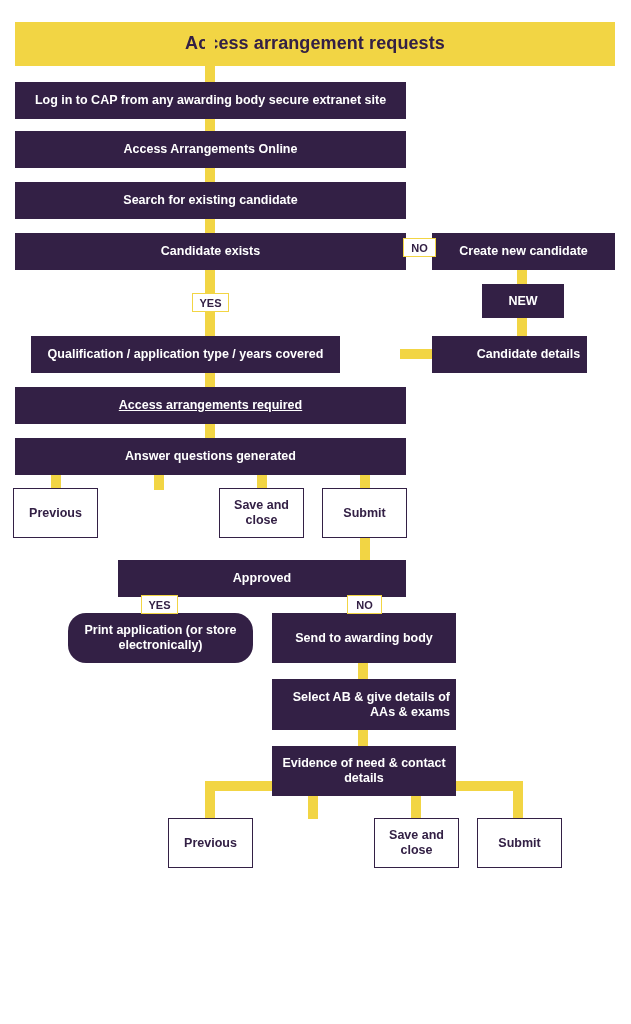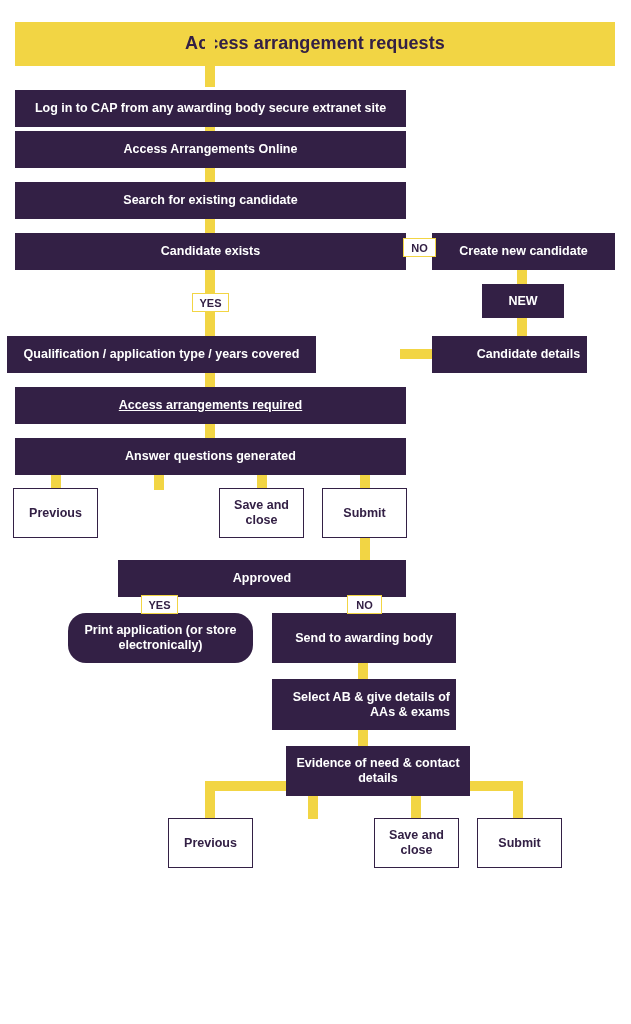--- a/index.html
+++ b/index.html
@@ -109,39 +109,39 @@
   <div class="conn" style="left:358px; top:727px; width:10px; height:22px;"></div>
 
   <div class="conn" style="left:205px; top:781px; width:318px; height:10px;"></div>
   <div class="conn" style="left:205px; top:781px; width:10px; height:38px;"></div>
   <div class="conn" style="left:308px; top:791px; width:10px; height:28px;"></div>
   <div class="conn" style="left:411px; top:791px; width:10px; height:28px;"></div>
   <div class="conn" style="left:513px; top:781px; width:10px; height:38px;"></div>
 
   <div class="node title-bar" style="left:15px; top:22px; width:600px; height:44px;">Access arrangement requests</div>
 
-  <div class="node box-dark" style="left:15px; top:82px; width:391px; height:37px; z-index:3;margin-top:8px;">Log in to CAP from any awarding body secure extranet site</div>
+  <div class="node box-dark" style="left:15px; top:82px; width:391px; height:37px; z-index:3;">Log in to CAP from any awarding body secure extranet site</div>
 
   <div class="node box-dark" style="left:15px; top:131px; width:391px; height:37px; z-index:3;">Access Arrangements Online</div>
 
   <div class="node box-dark" style="left:15px; top:182px; width:391px; height:37px; z-index:3;">Search for existing candidate</div>
 
   <div class="node box-dark" style="left:15px; top:233px; width:391px; height:37px; z-index:3;">Candidate exists</div>
 
   <div class="badge" style="left:403px; top:238px; width:33px; height:19px;">NO</div>
 
   <div class="node box-dark" style="left:432px; top:233px; width:183px; height:37px; z-index:3;">Create new candidate</div>
 
   <div class="node box-dark" style="left:482px; top:284px; width:82px; height:34px; z-index:3;">NEW</div>
 
   <div class="badge" style="left:192px; top:293px; width:37px; height:19px;">YES</div>
 
   <div class="node box-dark" style="left:432px; top:336px; width:155px; height:37px; z-index:3;padding-left:44px;">Candidate details</div>
 
-  <div class="node box-dark" style="left:7px; top:336px; width:309px; height:37px; z-index:3;">Qualification / application type / years covered</div>
+  <div class="node box-dark" style="left:31px; top:336px; width:309px; height:37px; z-index:3;">Qualification / application type / years covered</div>
 
   <div class="node box-dark" style="left:15px; top:387px; width:391px; height:37px; z-index:3;text-decoration:underline;">Access arrangements required</div>
 
   <div class="node box-dark" style="left:15px; top:438px; width:391px; height:37px; z-index:3;">Answer questions generated</div>
 
   <div class="node box-outline" style="left:13px; top:488px; width:85px; height:50px; z-index:3;">Previous</div>
 
 
   <div class="node box-outline" style="left:219px; top:488px; width:85px; height:50px; z-index:3;">Save and close</div>
 
@@ -152,21 +152,21 @@
   <div class="badge" style="left:141px; top:595px; width:37px; height:19px;">YES</div>
 
   <div class="badge" style="left:347px; top:595px; width:35px; height:19px;">NO</div>
 
   <div class="node box-dark" style="left:68px; top:613px; width:185px; height:50px; z-index:3;border-radius:18px;">Print application (or store electronically)</div>
 
   <div class="node box-dark" style="left:272px; top:613px; width:184px; height:50px; z-index:3;">Send to awarding body</div>
 
   <div class="node box-dark" style="left:272px; top:679px; width:184px; height:51px; z-index:3;text-align:right;">Select AB &amp; give details of AAs &amp; exams</div>
 
-  <div class="node box-dark" style="left:272px; top:746px; width:184px; height:50px; z-index:3;margin-left:14px;">Evidence of need &amp; contact details</div>
+  <div class="node box-dark" style="left:272px; top:746px; width:184px; height:50px; z-index:3;">Evidence of need &amp; contact details</div>
 
   <div class="node box-outline" style="left:168px; top:818px; width:85px; height:50px; z-index:3;">Previous</div>
 
 
   <div class="node box-outline" style="left:374px; top:818px; width:85px; height:50px; z-index:3;">Save and close</div>
 
   <div class="node box-outline" style="left:477px; top:818px; width:85px; height:50px; z-index:3;">Submit</div>
 
 </div>
 

